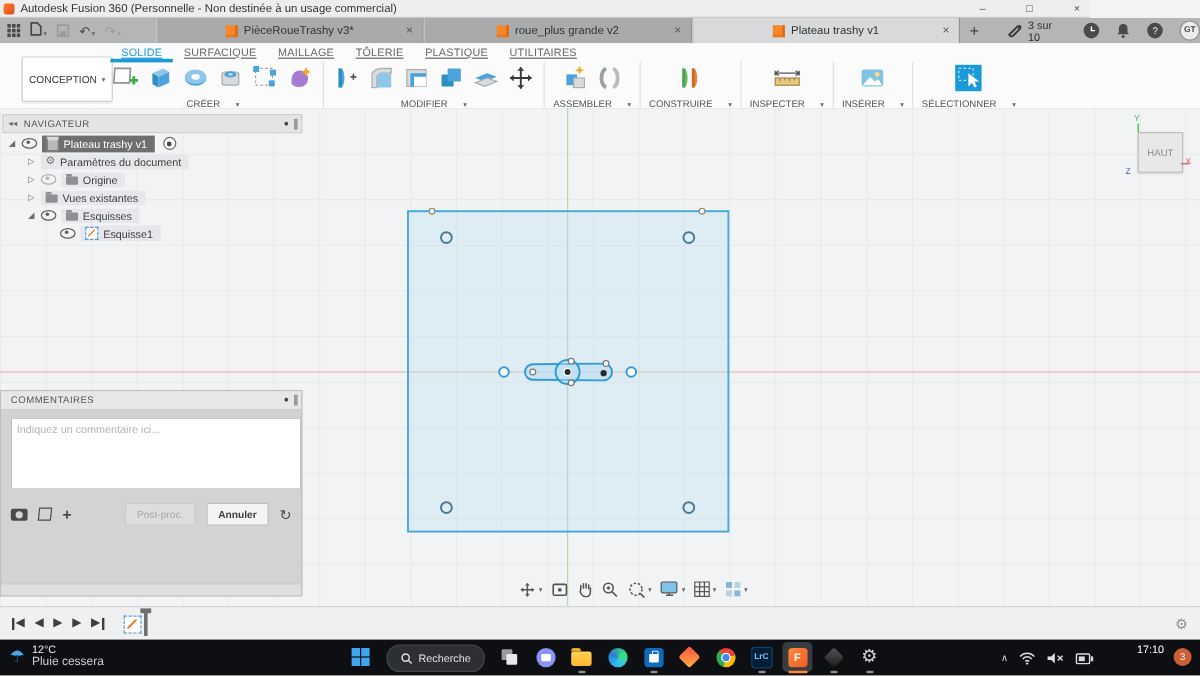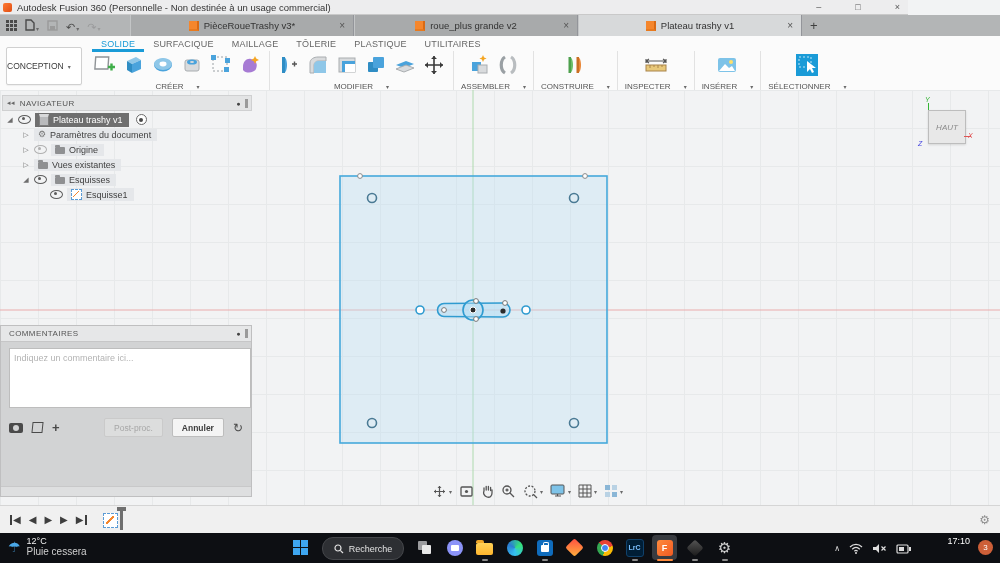--- a/index.html
+++ b/index.html
@@ -31,40 +31,40 @@
   .jobstatus{display:flex;align-items:center;gap:4px;font-size:9px;color:#2f2f2f;}
   .roundicon{width:13px;height:13px;border-radius:50%;background:#4a4a4a;position:relative;}
   .helpmark{position:absolute;left:0;top:0;width:13px;height:13px;display:flex;align-items:center;
             justify-content:center;font-size:8px;color:#fff;}
   .avatar{width:15px;height:15px;border-radius:50%;background:#ececec;border:1px solid #8d8d8d;
           display:flex;align-items:center;justify-content:center;font-size:7px;color:#444;font-weight:bold;}
   .tabbar-right{display:flex;align-items:center;gap:14px;margin-left:14px;}
   
   .ribbon{position:absolute;top:36px;left:0;width:1000px;height:54px;background:#fbfbfb;
           border-bottom:1px solid #d8d8d8;}
-  .workspace-btn{position:absolute;left:6px;top:11px;width:74px;height:36px;background:#fff;
+  .workspace-btn{position:absolute;left:18px;top:11px;width:74px;height:36px;background:#fff;
                  border:1px solid #d0d0d0;border-radius:2px;display:flex;align-items:center;
-                 justify-content:flex-start;font-size:8.5px;color:#3a3a3a;gap:3px;box-shadow:0 1px 1px rgba(0,0,0,.05);}
+                 justify-content:center;font-size:8.5px;color:#3a3a3a;gap:3px;box-shadow:0 1px 1px rgba(0,0,0,.05);}
   .ribbon-tabs{position:absolute;left:92px;top:1px;display:flex;}
-  .rtab{font-size:9px;color:#666;padding:2px 9px 2px;letter-spacing:.2px;}
+  .rtab{font-size:9px;color:#666;padding:2px 9px 2px;letter-spacing:.2px;text-decoration:underline;}
   .rtab.active{color:#1a9bd7;border-bottom:3px solid #1a9bd7;padding-bottom:0;}
   .ribbon-body{position:absolute;left:88px;top:15px;display:flex;align-items:flex-start;}
   .rgroup{display:flex;flex-direction:column;align-items:center;padding:0 5px;}
   .ricons{display:flex;gap:5px;height:28px;align-items:center;}
   .rlabel{font-size:8px;color:#555;margin-top:3px;display:flex;gap:12px;align-items:center;}
   .rdivider{width:1px;height:44px;background:#e2e2e2;margin:0 2px;}
   .ribtn{display:flex;align-items:center;justify-content:center;}
   
   .canvas{position:absolute;top:90px;left:0;width:1000px;height:415px;background:#f2f3f4;
           background-image:linear-gradient(to right,#e7e9ea 1px,transparent 1px),
                            linear-gradient(to bottom,#e7e9ea 1px,transparent 1px);
           background-size:38px 38px;overflow:hidden;}
   .sketchsvg{position:absolute;left:0;top:0;}
   
-  .viewcube{position:absolute;left:912px;top:6px;width:62px;height:56px;font-style:italic;}
+  .viewcube{position:absolute;left:932px;top:6px;width:62px;height:56px;}
   .vc-face{position:absolute;left:16px;top:14px;width:36px;height:32px;background:#e8e8e8;
            border:1px solid #bdbdbd;display:flex;align-items:center;justify-content:center;
            font-size:8px;color:#8a8a8a;box-shadow:0 1px 2px rgba(0,0,0,.12);}
   .vc-y{position:absolute;left:13px;top:0px;font-size:7px;color:#35b535;}
   .vc-x{position:absolute;left:56px;top:36px;font-size:7px;color:#e05555;}
   .vc-z{position:absolute;left:6px;top:44px;font-size:7px;color:#4545e0;}
   .vc-yline{position:absolute;left:16px;top:7px;width:1px;height:8px;background:#35b535;}
   .vc-xline{position:absolute;left:52px;top:40px;width:7px;height:1px;background:#e05555;}
   
   .nav-header{position:absolute;left:2px;top:5px;width:248px;height:14px;background:#e3e4e5;
@@ -225,20 +225,39 @@
       <span class="cubeicon"></span>
       <span>roue_plus grande v2</span>
       <span class="tabclose">×</span>
     </div>
     <div class="doctab active">
       <span class="cubeicon"></span>
       <span>Plateau trashy v1</span>
       <span class="tabclose">×</span>
     </div>
     <span class="addtab">+</span>
+    <div class="tabbar-right">
+      <div class="jobstatus">
+        <svg width="13" height="11">
+            <path d="M1 9 L8 2 L10 4 L3 11 Z M9 1 L11 3" stroke="#3a3a3a" stroke-width="1.6" fill="none"></path>
+          </svg>
+        <span>3 sur 10</span>
+      </div>
+      <div class="roundicon"><svg width="13" height="13">
+            <path d="M6.5 3 v3.5 h3" stroke="#fff" stroke-width="1.2" fill="none"></path>
+          </svg></div>
+      <svg width="12" height="13">
+          <path d="M6 1 C3.2 1 2.4 3 2.4 5 L2.4 8 L1 9.6 L11 9.6 L9.6 8 L9.6 5 C9.6 3 8.8 1 6 1 Z" fill="#4a4a4a"></path>
+          <circle cx="6" cy="11.4" r="1.3" fill="#4a4a4a"></circle>
+        </svg>
+      <div class="roundicon">
+          <span class="helpmark">?</span>
+        </div>
+      <div class="avatar">GT</div>
+    </div>
   </div>
 
   <div class="ribbon">
     <div class="workspace-btn">
       <span>CONCEPTION</span>
       <span class="crt">▾</span>
     </div>
     <div class="ribbon-tabs">
       <span class="rtab active">SOLIDE</span>
       <span class="rtab">SURFACIQUE</span>

